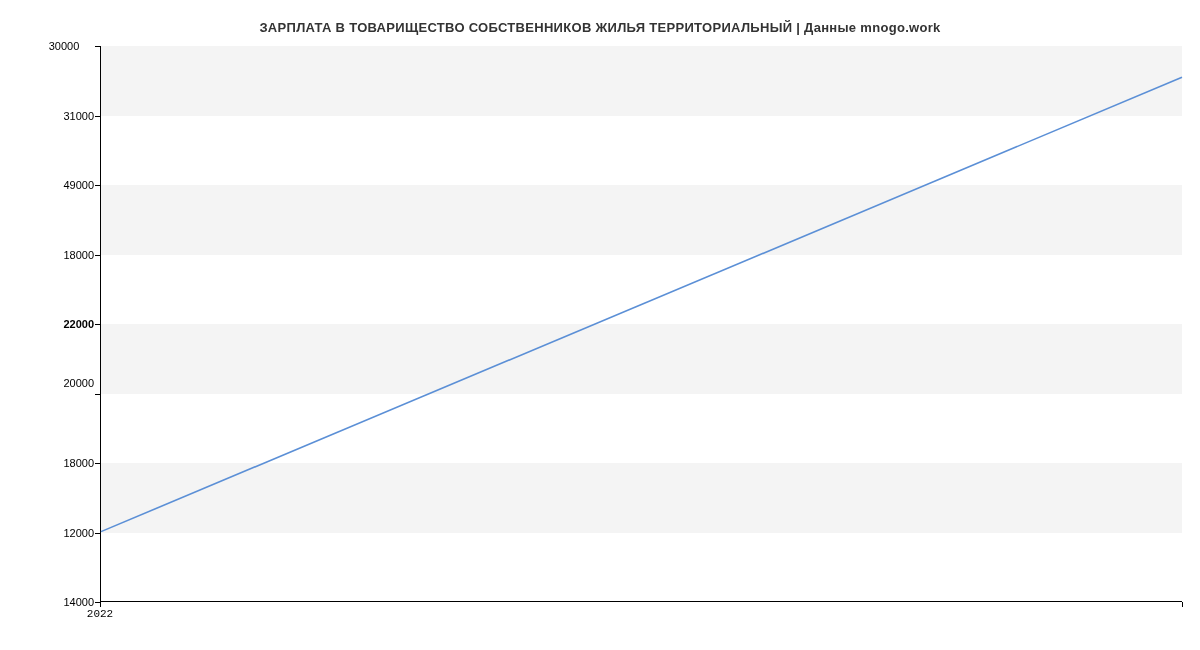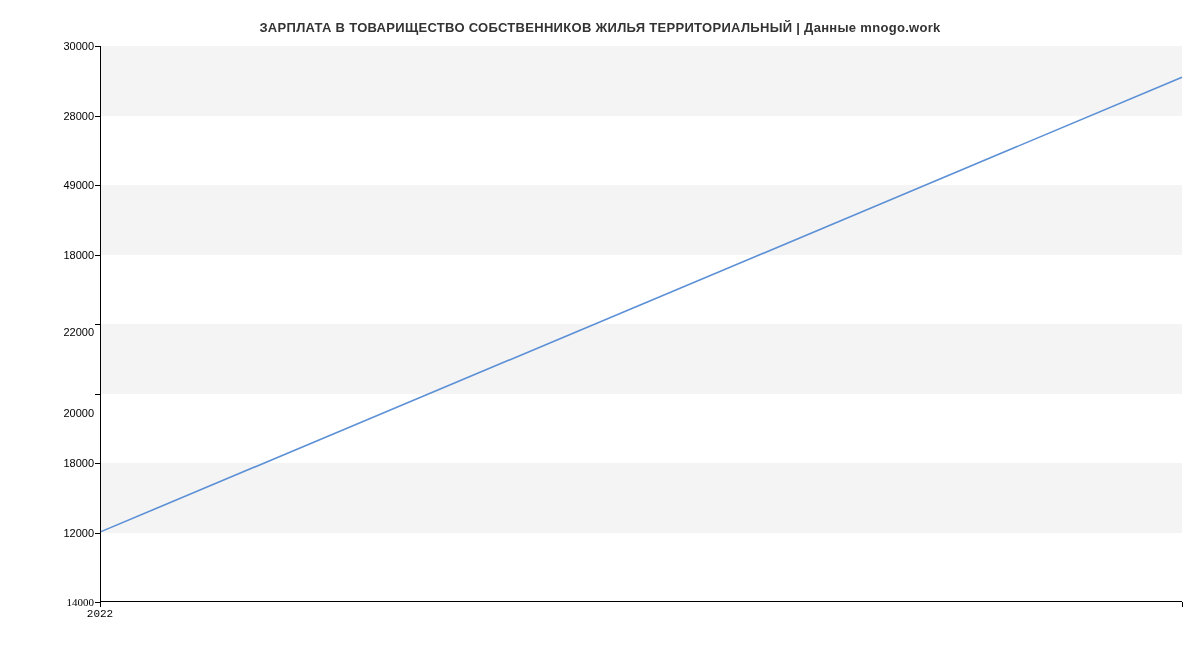--- a/index.html
+++ b/index.html
@@ -90,35 +90,35 @@
 
   <div class="plot-area">
       <div class="grid-band" style="top: 0px; height: 69.5px;"></div>
       <div class="grid-band" style="top: 139px; height: 69.5px;"></div>
       <div class="grid-band" style="top: 278px; height: 69.5px;"></div>
       <div class="grid-band" style="top: 417px; height: 69.5px;"></div>
     <svg class="line-layer" preserveAspectRatio="none" viewBox="0 0 1082 556">
         <path d="M0 486.5 L1082 31.274999999999977" fill="none" stroke="#5b8fd6" stroke-width="1.6"></path>
       </svg>
   </div>
-<div class="y-tick-label" style="top: 594px; font-family: Liberation Serif, serif;">14000</div>
+<div class="y-tick-label" style="top: 594px;">14000</div>
     <div class="y-tick-mark" style="top: 594px;"></div>
     <div class="y-tick-label" style="top: 524.5px;">12000</div>
     <div class="y-tick-mark" style="top: 524.5px;"></div>
     <div class="y-tick-label" style="top: 455px; text-align: right;">18000</div>
     <div class="y-tick-mark" style="top: 455px;"></div>
-    <div class="y-tick-label" style="top: 405px;">20000</div>
+    <div class="y-tick-label" style="top: 375px;">20000</div>
     <div class="y-tick-mark" style="top: 385.5px;"></div>
-    <div class="y-tick-label" style="top: 324px;">22000</div>
+    <div class="y-tick-label" style="top: 316px; font-weight: bold;">22000</div>
     <div class="y-tick-mark" style="top: 316px;"></div>
     <div class="y-tick-label" style="top: 246.5px;">18000</div>
     <div class="y-tick-mark" style="top: 246.5px;"></div>
     <div class="y-tick-label" style="top: 177px;">49000</div>
     <div class="y-tick-mark" style="top: 177px;"></div>
-    <div class="y-tick-label" style="top: 107.5px;">28000</div>
+    <div class="y-tick-label" style="top: 107.5px;">31000</div>
     <div class="y-tick-mark" style="top: 107.5px;"></div>
-    <div class="y-tick-label" style="top: 38px;">30000</div>
+    <div class="y-tick-label" style="top: 38px; text-align: center;">30000</div>
     <div class="y-tick-mark" style="top: 38px;"></div>
     <div class="x-tick-label" style="left: 100px; font-family: Liberation Mono, monospace;">2022</div>
     <div class="x-tick-mark" style="left: 100px;"></div>
     <div class="x-tick-label" style="left: 1226px;">2024</div>
     <div class="x-tick-mark" style="left: 1182px;"></div>
   </div>
 
 </body></html>

